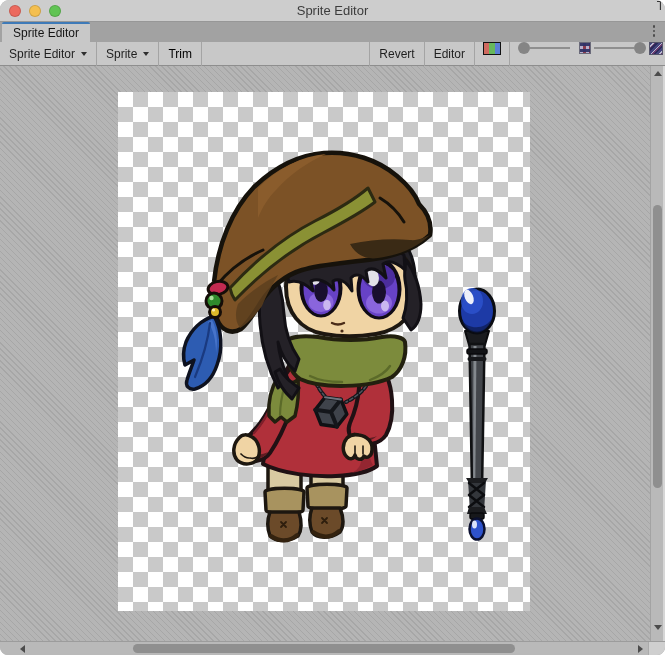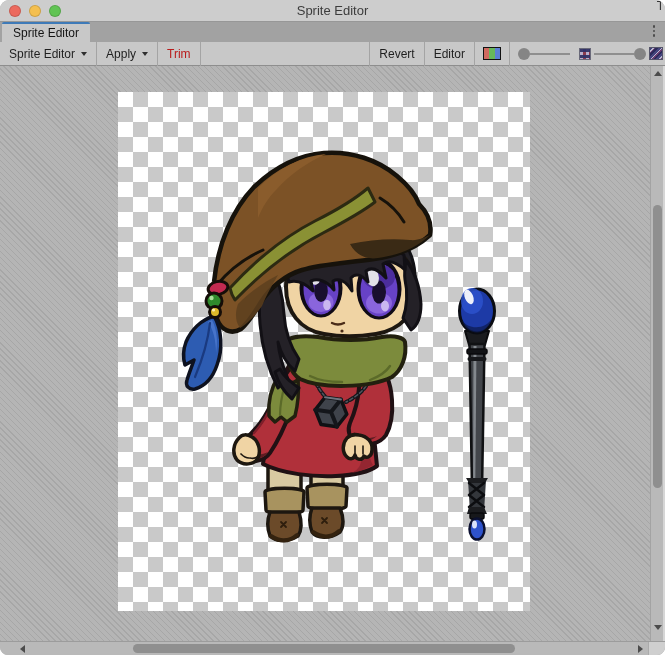--- a/index.html
+++ b/index.html
@@ -29,25 +29,25 @@
     font-size:12px;color:#141414;border-radius:2px 2px 0 0;
   }
   .kebab{position:absolute;right:10px;top:3px;display:flex;flex-direction:column;gap:2px;cursor:default;}
   .kebab i{width:2.5px;height:2.5px;border-radius:50%;background:#4c4c4c;display:block;}
   
   .toolbar{
     height:24px;background:#c8c8c8;border-bottom:1px solid #8e8e8e;
     display:flex;align-items:center;font-size:12px;color:#1f1f1f;
   }
   .tb-btn{height:100%;display:flex;align-items:center;padding:0 9px;cursor:default;white-space:nowrap;}
-  .tb-btn.disabled{color:#b91c1c;}
+  .tb-btn.disabled{color:#000000;}
   .caret{width:0;height:0;border-left:3.5px solid transparent;border-right:3.5px solid transparent;
     border-top:4.5px solid #2e2e2e;margin-left:6px;display:inline-block;}
   .sep{width:1px;height:24px;background:#a4a4a4;}
-  .tb-right{margin-left:auto;display:flex;align-items:center;height:100%;}
+  .tb-right{margin-left:auto;display:flex;align-items:flex-start;height:100%;}
   .rgb-icon{width:18px;height:13px;border:1px solid #111;display:flex;margin:0 8px;}
   .rgb-icon i{flex:1;}
   .rgb-icon .r{background:#cf6a5f;}
   .rgb-icon .g{background:#67b85c;}
   .rgb-icon .b{background:#5b7fd6;}
   .slider{display:flex;align-items:center;margin:0 6px 0 8px;}
   .track{height:2px;background:#8f8f8f;}
   .thumb{width:12px;height:12px;border-radius:50%;background:#858585;flex:none;}
   .mip-small{width:12px;height:12px;border:1px solid #6a6a7a;flex:none;
     background:repeating-conic-gradient(#323268 0% 25%, #8a3a4e 25% 50%, #b8b0cc 50% 75%, #3a3a6a 75% 100%);
@@ -104,21 +104,21 @@
       </div>
   </div>
 
   <div class="toolbar">
     <div class="tb-btn">
       <span>Sprite Editor</span>
       <span class="caret"></span>
     </div>
     <div class="sep"></div>
     <div class="tb-btn">
-      <span>Apply</span>
+      <span>Sprite</span>
       <span class="caret"></span>
     </div>
     <div class="sep"></div>
     <div class="tb-btn disabled">
       <span>Trim</span>
     </div>
     <div class="sep"></div>
 
     <div class="tb-right">
       <div class="sep"></div>

